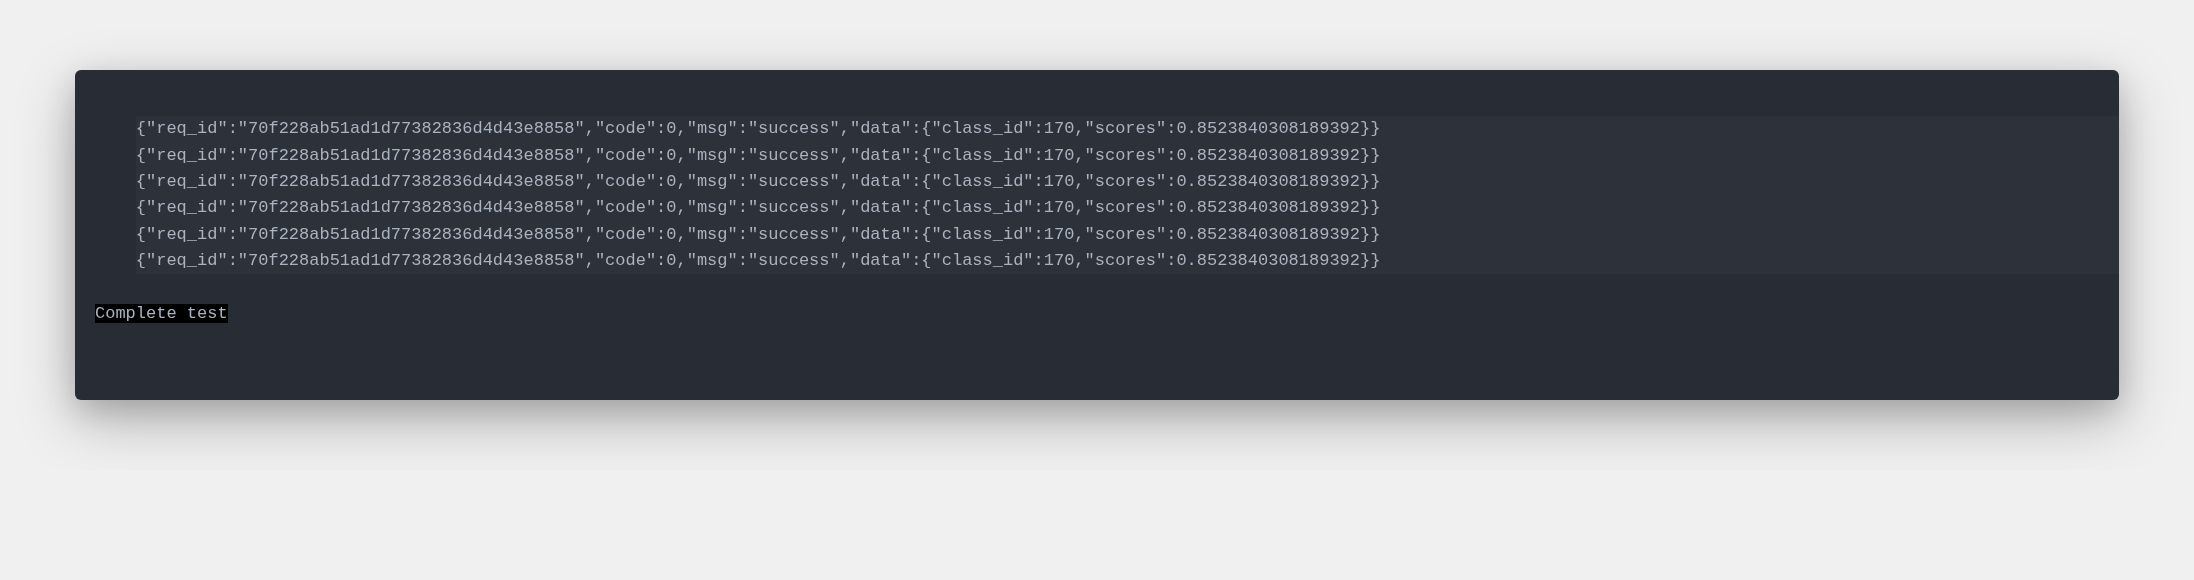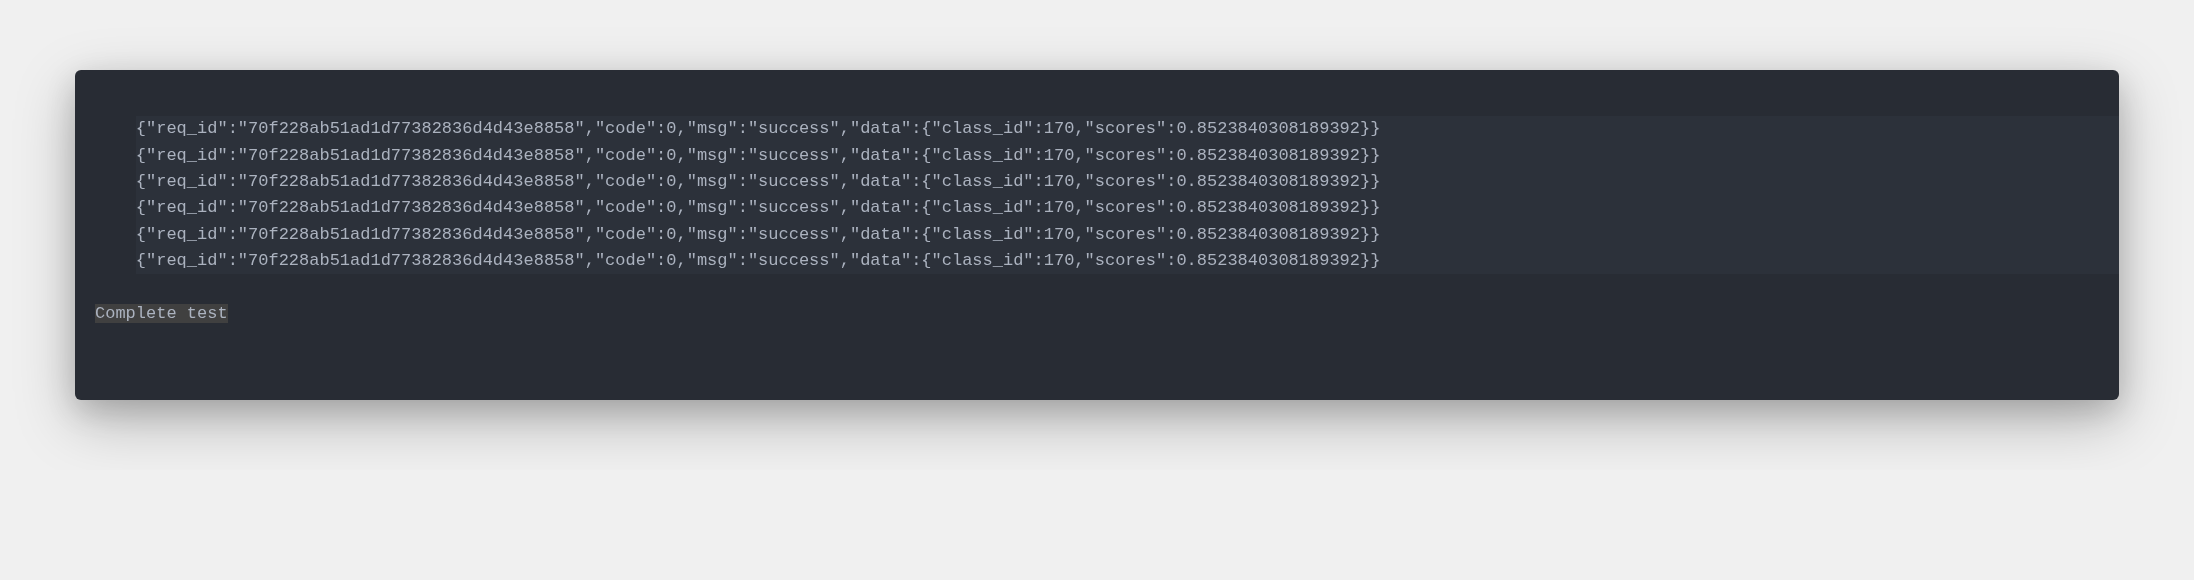--- a/index.html
+++ b/index.html
@@ -34,21 +34,21 @@
       display: block;
     }
     
     .highlighted-section {
       background: #2c313a;
       display: inline-block;
       width: 100%;
     }
     
     .highlighted-last {
-      background: #404040;
+      background: #000000;
       display: inline;
     }
   </style>
 </head>
 <body>
 
 <div class="terminal-container">
   <div class="terminal-content">
     <span class="output-line highlighted-section">{"req_id":"70f228ab51ad1d77382836d4d43e8858","code":0,"msg":"success","data":{"class_id":170,"scores":0.8523840308189392}}</span>
     <span class="output-line highlighted-section">{"req_id":"70f228ab51ad1d77382836d4d43e8858","code":0,"msg":"success","data":{"class_id":170,"scores":0.8523840308189392}}</span>

